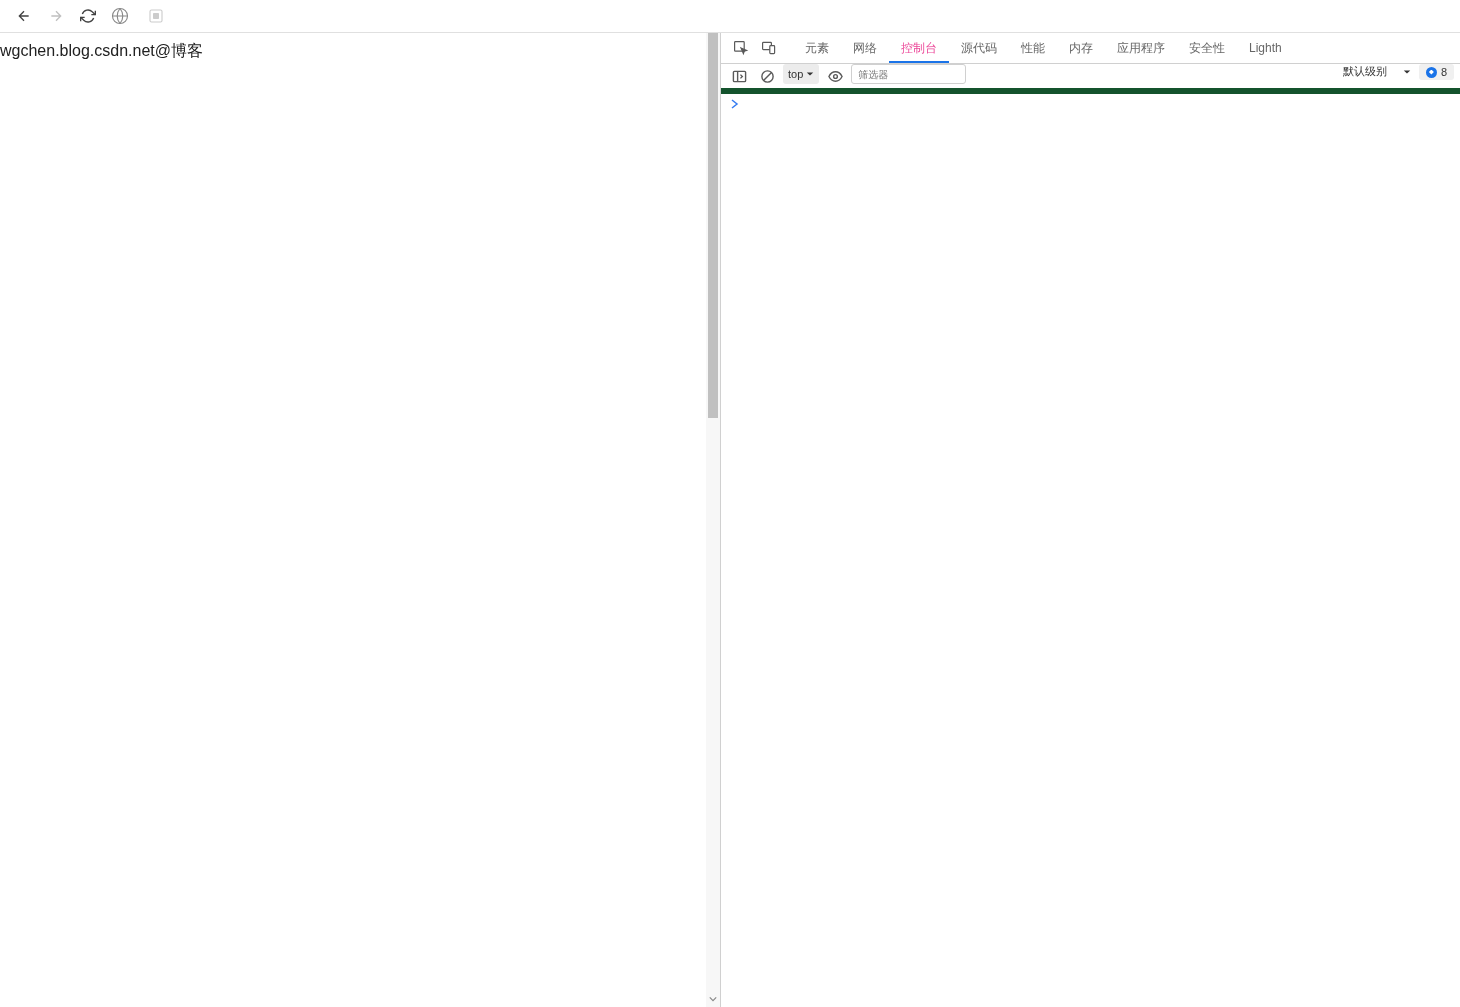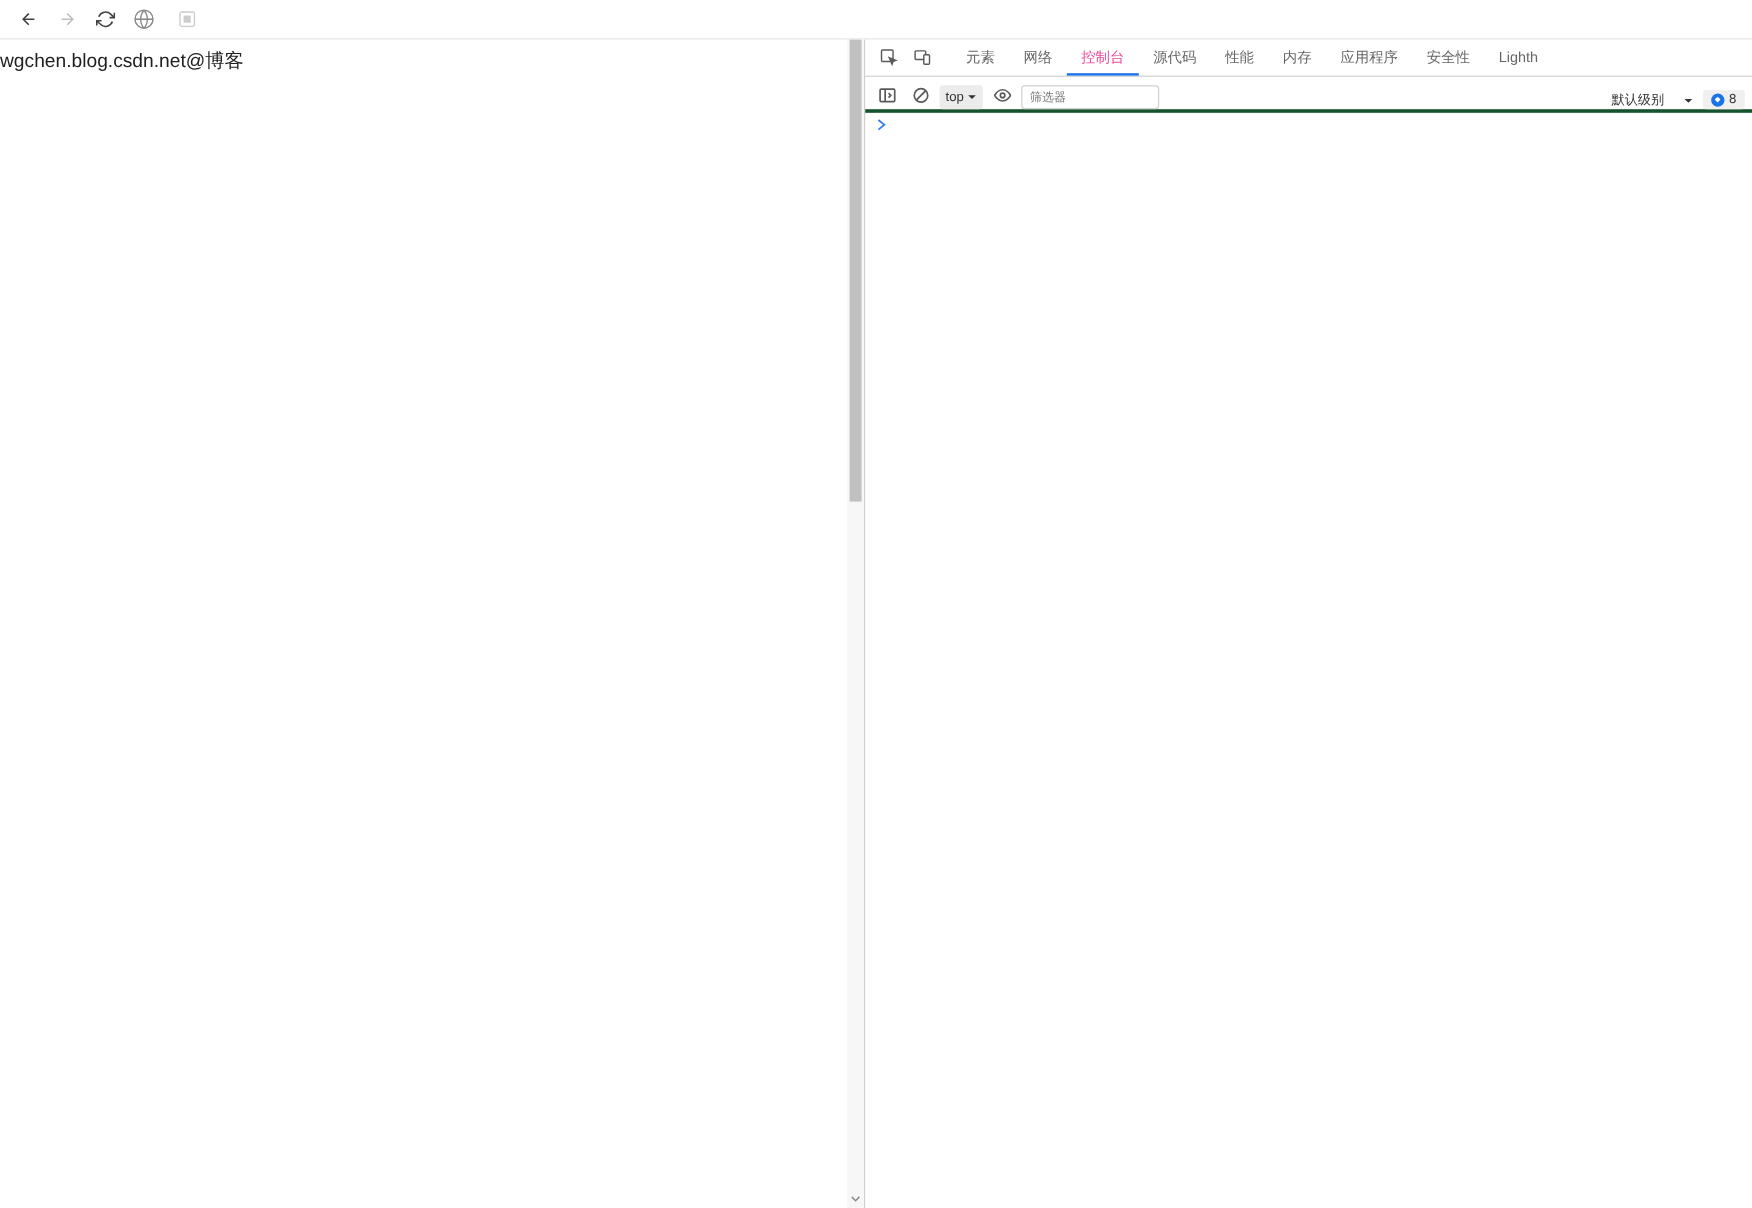--- a/index.html
+++ b/index.html
@@ -204,22 +204,22 @@
       bottom: 0;
       left: 0;
       right: 0;
       height: 2px;
       background: #1a73e8;
     }
     
     .console-toolbar {
       height: 30px;
       display: flex;
-      align-items: flex-end;
-      border-bottom: 3px solid #14532d;
+      align-items: flex-start;
+      border-bottom: 6px solid #14532d;
       padding: 0 6px;
       gap: 4px;
     }
     .console-icon-btn {
       width: 24px;
       height: 24px;
       display: flex;
       align-items: center;
       justify-content: center;
       cursor: pointer;

